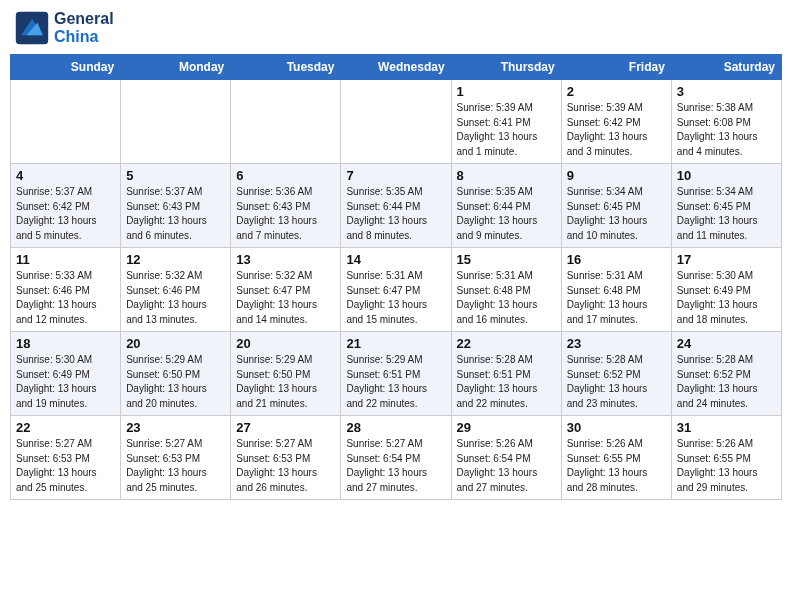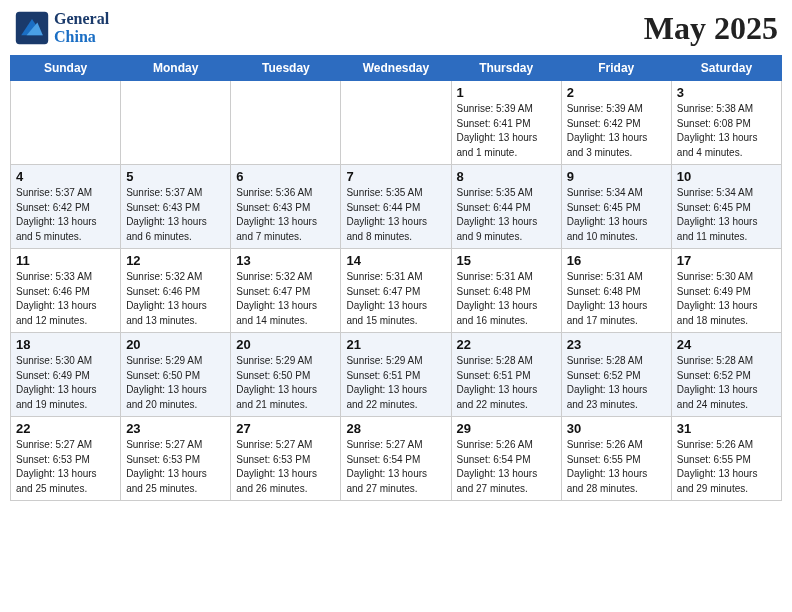--- a/index.html
+++ b/index.html
@@ -9,21 +9,20 @@
       width: 792px;
       min-height: 612px;
       padding: 10px;
     }
     .header {
       display: flex;
       justify-content: space-between;
       align-items: flex-start;
       margin-bottom: 8px;
       padding: 0 4px;
-      font-family: Liberation Serif, serif;
     }
     .logo {
       display: flex;
       align-items: center;
       gap: 4px;
     }
     .logo-text {
       font-size: 16px;
       font-weight: bold;
       color: #1a3a6b;
@@ -47,21 +46,21 @@
       color: #333;
     }
     .calendar {
       width: 100%;
       border-collapse: collapse;
       font-size: 10.5px;
     }
     .calendar th {
       background: #2d6cc0;
       color: #fff;
-      text-align: center;
+      text-align: right;
       padding: 5px 6px;
       font-size: 12px;
       font-weight: bold;
       border: 1px solid #2d6cc0;
     }
     .calendar td {
       border: 1px solid #ccc;
       vertical-align: top;
       padding: 4px 5px;
       width: 110px;
@@ -96,21 +95,20 @@
       <rect x="2" y="2" width="36" height="36" rx="4" fill="#1a3a6b"></rect>
       <polygon points="8,28 20,10 32,28" fill="#1a6ec4"></polygon>
       <polygon points="14,28 26,14 32,28" fill="#4aa0e6"></polygon>
     </svg>
     <div class="logo-text">
       <div>General</div>
       <div class="logo-blue">China</div>
     </div>
   </div>
   <div class="title-block">
-    <div class="month-title">May 2025</div>
   </div>
 </div>
 
 <table class="calendar">
   <thead>
     <tr>
     <th>Sunday</th>
         <th>Monday</th>
         <th>Tuesday</th>
         <th>Wednesday</th>

